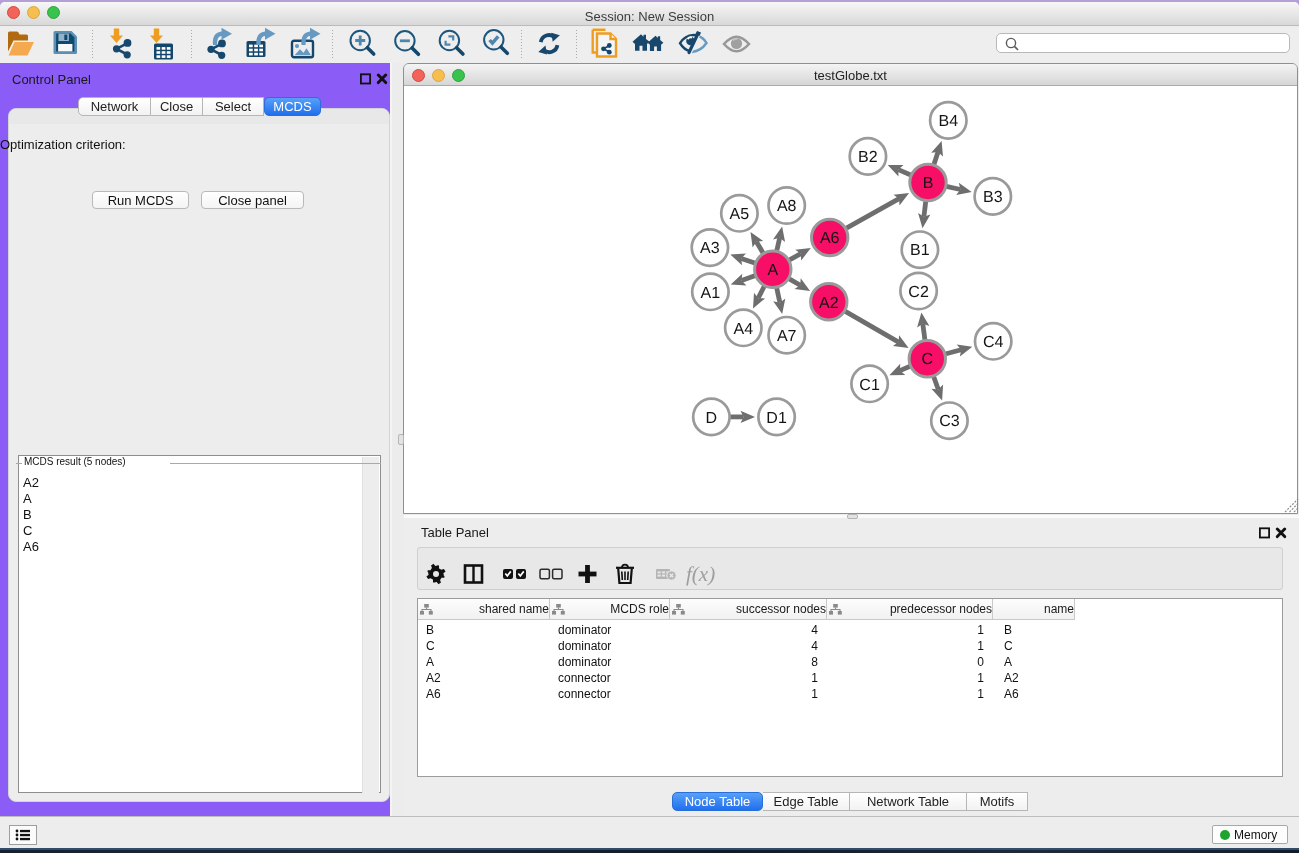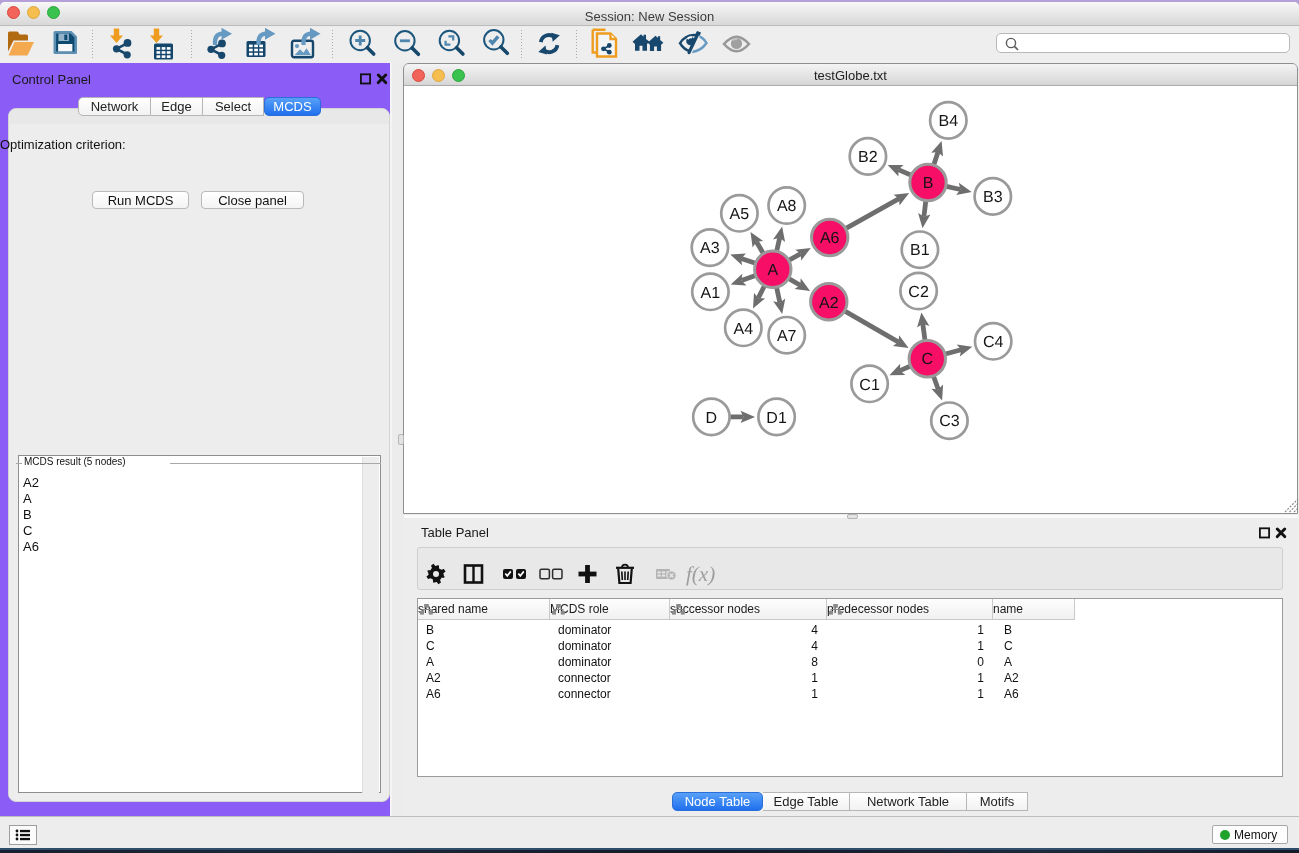--- a/index.html
+++ b/index.html
@@ -36,21 +36,21 @@
 
 #nw{position:absolute;left:403px;top:63px;width:895px;height:451px;background:#fff;border:1px solid #8f8f8f;border-radius:6px 6px 0 0}
 #nw-tb{position:absolute;left:0;top:0;width:893px;height:22px;background:linear-gradient(#f4f4f4,#d6d6d6);border-radius:5px 5px 0 0;border-bottom:1px solid #aaa}
 #nw-title{position:absolute;top:4px;width:100%;text-align:center;font-size:13px;color:#222}
 
 #tp{position:absolute;left:404px;top:518px;width:895px;height:301px;background:#ededed}
 #tp-title{position:absolute;left:17px;top:7px;font-size:13px;color:#1a1a1a}
 #tp-toolbar{position:absolute;left:13px;top:29px;width:866px;height:43px;background:#e8e8e8;border:1px solid #cfcfcf;border-radius:3px}
 #tbl{position:absolute;left:13px;top:80px;width:866px;height:179px;background:#fff;border:1px solid #9b9b9b}
 #thead{position:absolute;left:0;top:0;height:21px;background:linear-gradient(#fdfdfd,#f1f1f1);border-bottom:1px solid #c9c9c9;display:flex}
-.th{height:21px;border-right:1px solid #c9c9c9;position:relative;font-size:12px;color:#1a1a1a;text-align:left;line-height:20px}
+.th{height:21px;border-right:1px solid #c9c9c9;position:relative;font-size:12px;color:#1a1a1a;text-align:right;line-height:20px}
 .td{position:absolute;font-size:12px;color:#111;height:16px;line-height:16px}
 #tp-tabs{position:absolute;left:672px;top:792px;height:19px;display:flex;font-size:13px}
 
 #status{position:absolute;left:0;top:816px;width:1299px;height:32px;background:#ededed;border-top:1px solid #bdbdbd}
 #mem{position:absolute;left:1212px;top:8px;width:76px;height:19px;background:#fdfdfd;border:1px solid #a8a8a8;border-radius:2px;font-size:12px;color:#111;line-height:18px}
 #dark{position:absolute;left:0;top:848px;width:1299px;height:5px;background:linear-gradient(90deg,#16202e 0%,#1d2938 25%,#121926 55%,#1e2a3a 80%,#131b28 100%)}
 #darkline{position:absolute;left:0;top:848px;width:1299px;height:1.5px;background:#355577;opacity:0.85}
 </style></head>
 <body>
 <div id="app">
@@ -222,21 +222,21 @@
           <div class="li">A6</div>
       <div id="fs-scroll"></div>
         </div>
     <div id="fs-lr"></div>
         <div id="fs-ll"></div>
     <div id="fs-legend">MCDS result (5 nodes)</div>
   </div>
 </div>
 <div id="cp-tabs">
   <div class="tab first" style="width:73px">Network</div>
-  <div class="tab" style="width:52px">Edge</div>
+  <div class="tab" style="width:52px">Close</div>
   <div class="tab" style="width:61px">Select</div>
   <div class="tab sel" style="width:57px">MCDS</div>
 </div>
 
 <div id="nw">
   <div style="position:absolute;left:0;top:0;width:10px;height:10px;background:#3a6fd8;border-radius:6px 0 0 0"></div>
   <div style="position:absolute;right:0;top:0;width:10px;height:10px;background:#3a6fd8;border-radius:0 6px 0 0"></div>
   <div id="nw-tb">
     <div class="tl" style="left:7.5px;top:4.5px;background:#f2635a;border:0.5px solid #d9473d"></div>
     <div class="tl" style="left:27.5px;top:4.5px;background:#f6bd4f;border:0.5px solid #dda73e"></div>

